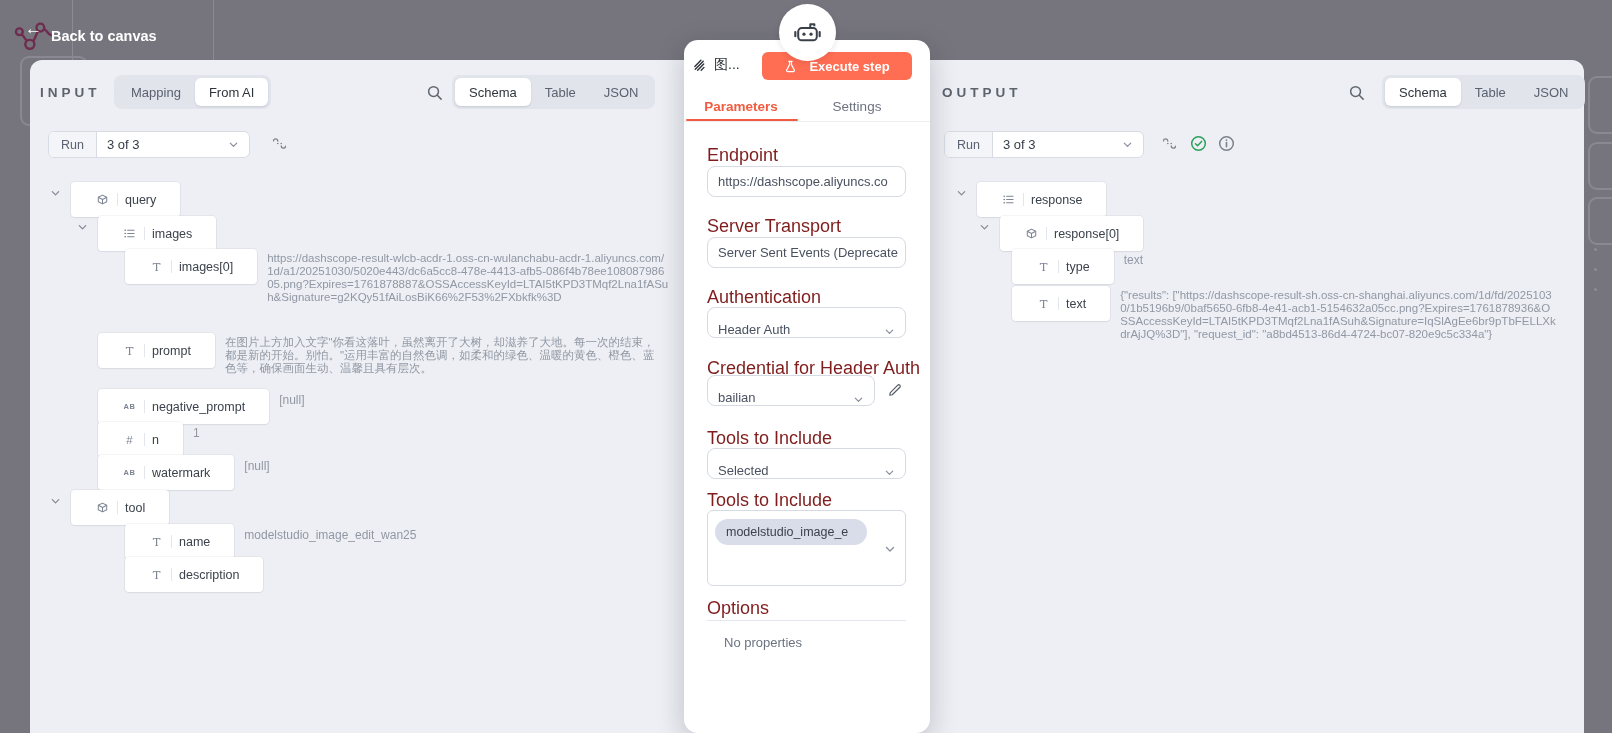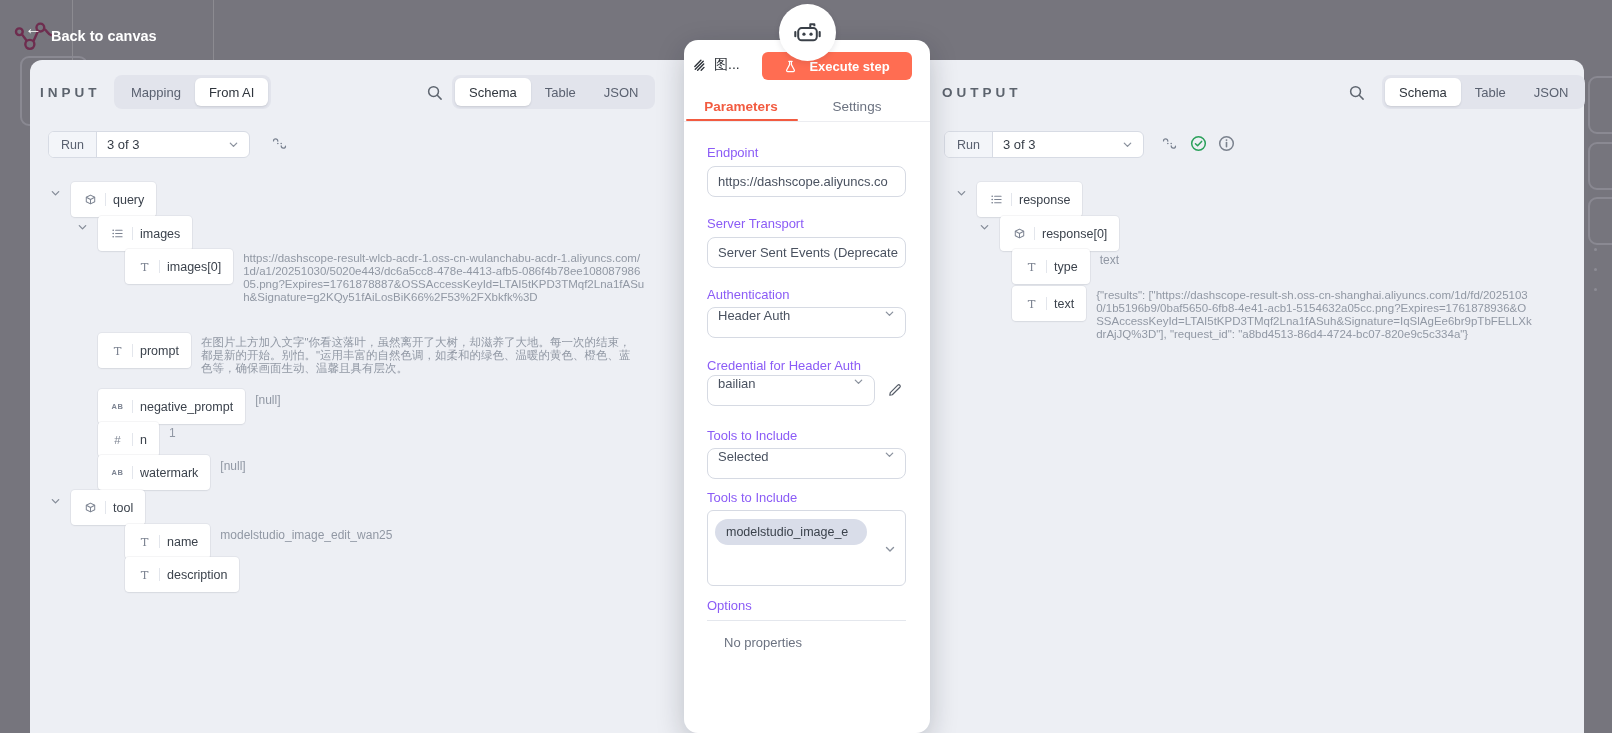--- a/index.html
+++ b/index.html
@@ -34,21 +34,21 @@
   .icon-btn{position:absolute;color:#5f6670;cursor:pointer;display:flex;}
 
   .run-box{position:absolute;height:27px;background:#fff;border:1px solid #d7dbe4;border-radius:6px;display:flex;align-items:stretch;box-sizing:border-box;}
   .run-label{display:flex;align-items:center;padding:0 12px;background:#f3f5f9;border-right:1px solid #d7dbe4;border-radius:5px 0 0 5px;font-size:12.5px;color:#5a6170;}
   .run-value{display:flex;align-items:center;padding:0 10px;font-size:13px;color:#353c46;flex:1;}
   .run-caret{display:flex;align-items:center;padding-right:10px;color:#8a919d;}
 
   
   .trow{position:absolute;display:flex;align-items:flex-start;gap:10px;}
   .tchev{margin-top:6px;color:#848b97;display:flex;cursor:pointer;}
-  .pill{display:inline-flex;align-items:center;height:35px;background:#fff;border-radius:4px;padding:0 12px;box-shadow:0 0 0 1px rgba(25,31,46,.045),0 1px 2px rgba(25,31,46,.06);flex:0 0 auto;cursor:pointer;}
+  .pill{display:inline-flex;align-items:center;height:35px;background:#fff;border-radius:4px;padding:0 24px;box-shadow:0 0 0 1px rgba(25,31,46,.045),0 1px 2px rgba(25,31,46,.06);flex:0 0 auto;cursor:pointer;}
   .picon{color:#7d8492;display:flex;width:15px;justify-content:center;align-items:center;}
   .ticon{font-family:"DejaVu Serif","Liberation Serif",serif;font-size:11.5px;color:#7d8492;}
   .abicon{font-size:7.5px;font-weight:700;letter-spacing:.5px;color:#7d8492;}
   .hashicon{font-size:11.5px;color:#7d8492;}
   .pdiv{width:1px;height:13px;background:#e3e6ec;margin:0 7px;}
   .plabel{font-size:12.5px;font-weight:500;color:#3b424c;white-space:nowrap;}
   .tval{font-size:12px;color:#9198a4;padding-top:4px;white-space:nowrap;}
   .tval.block{font-size:11.5px;line-height:1.12;white-space:normal;word-break:break-all;padding-top:3px;}
 
   
@@ -56,23 +56,23 @@
   .node-circle{position:absolute;left:779px;top:4px;width:57px;height:57px;border-radius:50%;background:#fff;z-index:6;display:flex;align-items:center;justify-content:center;box-shadow:0 2px 6px rgba(18,22,38,.10);}
   .dlg-head{position:absolute;left:8px;top:16px;display:flex;align-items:center;gap:7px;}
   .dlg-title{font-size:14px;color:#2c3137;white-space:nowrap;}
   .exec-btn{position:absolute;left:78px;top:12px;width:150px;height:28px;background:#ff6d52;border-radius:6px;color:#fff;font-size:13px;font-weight:600;display:flex;align-items:center;justify-content:center;gap:12px;cursor:pointer;}
   .dlg-tabs{position:absolute;left:0;top:52px;width:246px;height:29px;border-bottom:1px solid #ecedf1;display:flex;}
   .dlg-tab{flex:0 0 auto;display:flex;align-items:center;justify-content:center;font-size:13.5px;color:#6b7280;cursor:pointer;}
   .dlg-tab.t1{width:114px;}
   .dlg-tab.t2{width:118px;}
   .dlg-tab.active{color:#f25b40;font-weight:600;}
   .dlg-underline{position:absolute;left:2px;top:79px;width:112px;height:2px;background:#f25b40;border-radius:2px;}
-  .f-label{position:absolute;left:23px;font-size:13px;color:#8b5cf6;}
+  .f-label{position:absolute;left:23px;font-size:18px;color:#7f1d1d;}
   .f-input{position:absolute;left:23px;width:199px;height:31px;border:1px solid #d6dae3;border-radius:8px;box-sizing:border-box;display:flex;align-items:center;padding:0 10px;font-size:13px;color:#4a5260;background:#fff;overflow:hidden;white-space:nowrap;cursor:text;}
-  .f-select{position:absolute;left:23px;width:199px;height:31px;border:1px solid #d6dae3;border-radius:8px;box-sizing:border-box;display:flex;align-items:flex-start;justify-content:space-between;padding:0 10px;font-size:13px;color:#4a5260;background:#fff;cursor:pointer;}
+  .f-select{position:absolute;left:23px;width:199px;height:31px;border:1px solid #d6dae3;border-radius:8px;box-sizing:border-box;display:flex;align-items:flex-end;justify-content:space-between;padding:0 10px;font-size:13px;color:#4a5260;background:#fff;cursor:pointer;}
   .f-select .sel-caret{color:#8a919d;display:flex;}
   .multi-box{position:absolute;left:23px;top:470px;width:199px;height:76px;border:1px solid #d6dae3;border-radius:6px;box-sizing:border-box;background:#fff;cursor:pointer;}
   .tag-pill{position:absolute;left:7px;top:8px;width:152px;height:26px;background:#d9dde9;border-radius:13px;display:flex;align-items:center;padding:0 11px;box-sizing:border-box;font-size:12.5px;color:#3b424c;overflow:hidden;white-space:nowrap;}
   .multi-caret{position:absolute;right:9px;top:32px;color:#8a919d;display:flex;}
   .opt-divider{position:absolute;left:23px;top:580px;width:199px;height:1px;background:#e4e7ed;}
   .opt-empty{position:absolute;left:40px;top:595px;font-size:13px;color:#6b7280;}
   .add-opt-btn{position:absolute;left:40px;top:628px;width:182px;height:31px;background:#eef0f5;border:1px solid #d9dde6;border-radius:6px;box-sizing:border-box;display:flex;align-items:center;justify-content:center;font-size:13px;color:#3f4650;cursor:pointer;}
 </style>
 </head>
 <body>

